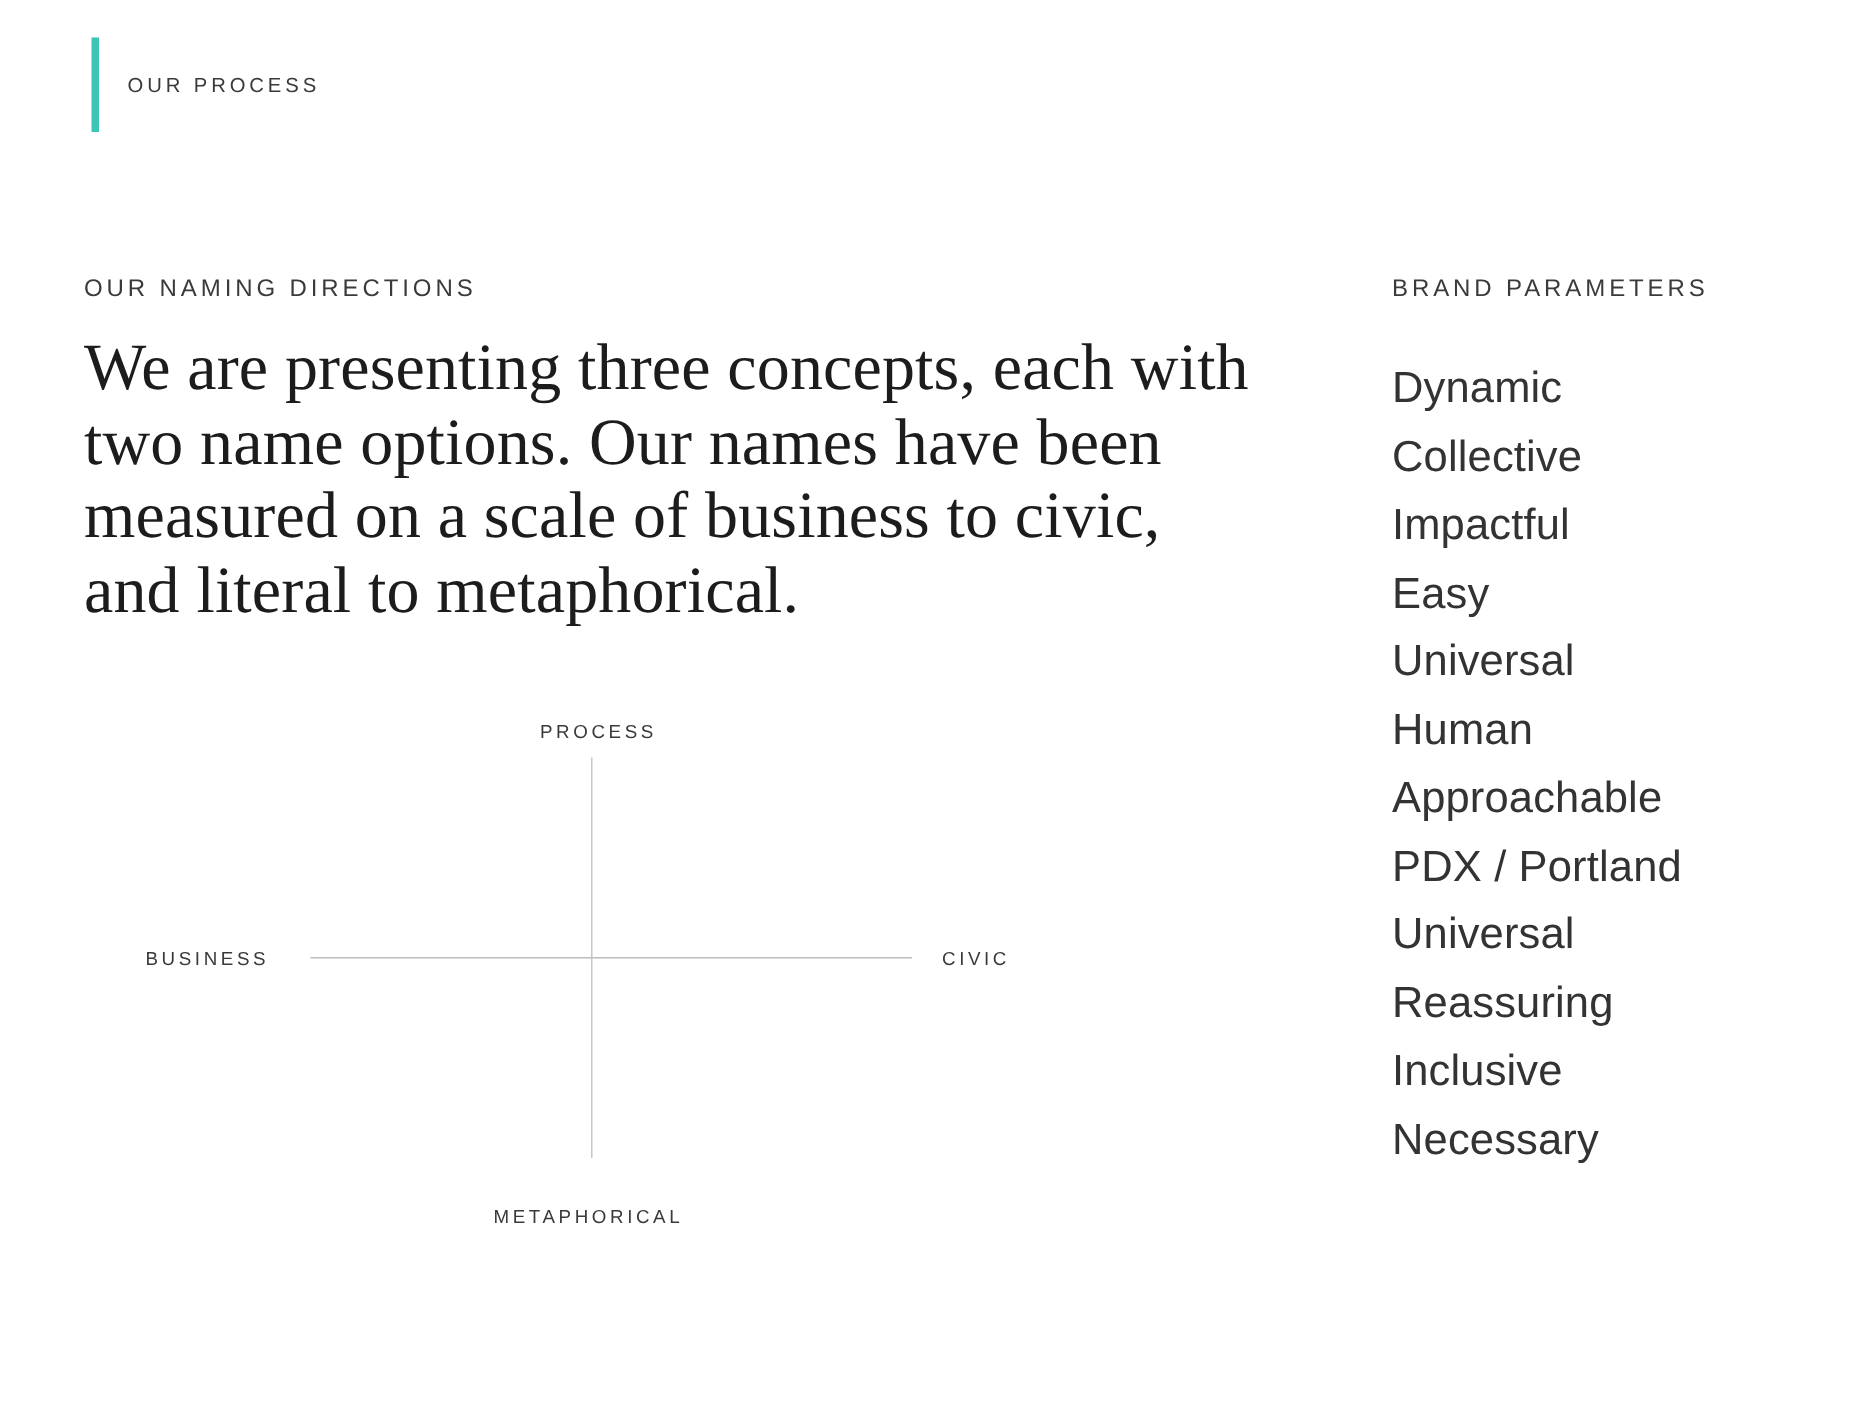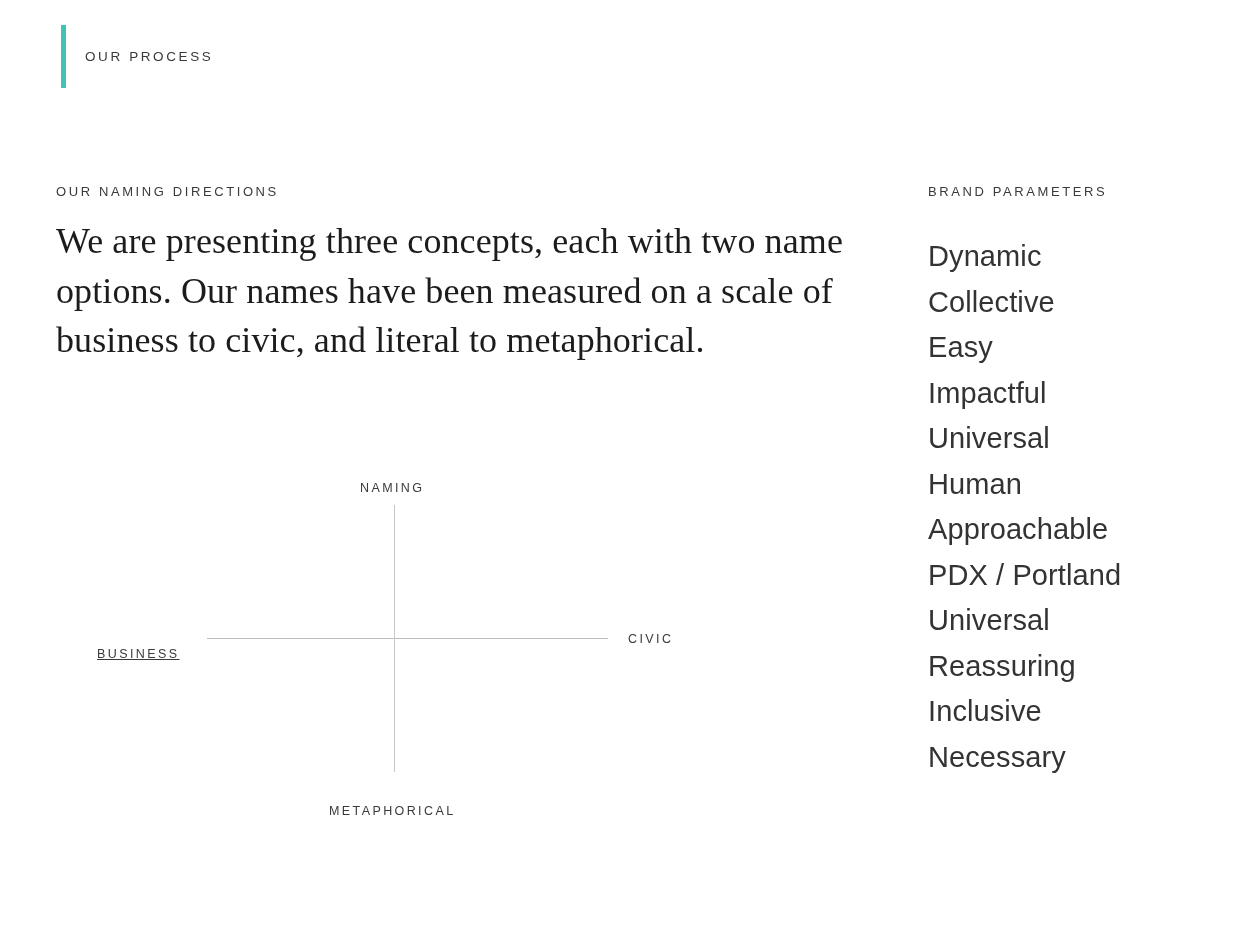--- a/index.html
+++ b/index.html
@@ -42,30 +42,30 @@
   }
 
   
   .left-col {
     position: absolute;
     left: 56px;
     top: 184px;
     width: 800px;
   }
   .eyebrow {
-    font-size: 13px;
+    font-size: 16px;
     letter-spacing: 2.6px;
     color: #3a3a3a;
     font-weight: 400;
     white-space: nowrap;
   }
   .headline {
     margin-top: 18px;
     font-family: "Liberation Serif", serif;
-    font-size: 36px;
+    font-size: 44px;
     line-height: 49.5px;
     color: #1c1c1c;
     font-weight: 400;
     letter-spacing: 0.1px;
     width: 790px;
   }
 
   
   .matrix {
     position: absolute;
@@ -101,22 +101,21 @@
     left: 304px;
     top: 11px;
   }
   .axis-label.metaphorical {
     left: 273px;
     top: 318px;
     margin-top: 16px;
   }
   .axis-label.business {
     left: 41px;
-    top: 177px;
-    text-decoration: underline;
+    top: 162px;
   }
   .axis-label.civic {
     left: 572px;
     top: 162px;
   }
 
   
   .right-col {
     position: absolute;
     left: 928px;
@@ -147,33 +146,33 @@
 </div>
 
 <div class="left-col">
   <div class="eyebrow">OUR NAMING DIRECTIONS</div>
   <div class="headline">We are presenting three concepts, each with two name options. Our names have been measured on a scale of business to civic, and literal to metaphorical.</div>
 </div>
 
 <div class="matrix">
   <div class="axis-line-h"></div>
   <div class="axis-line-v"></div>
-  <div class="axis-label literal">NAMING</div>
+  <div class="axis-label literal">PROCESS</div>
   <div class="axis-label metaphorical">METAPHORICAL</div>
   <div class="axis-label business">BUSINESS</div>
   <div class="axis-label civic">CIVIC</div>
 </div>
 
 <div class="right-col">
   <div class="eyebrow">BRAND PARAMETERS</div>
   <ul class="param-list">
       <li class="param-item">Dynamic</li>
       <li class="param-item">Collective</li>
+      <li class="param-item">Impactful</li>
       <li class="param-item">Easy</li>
-      <li class="param-item">Impactful</li>
       <li class="param-item">Universal</li>
       <li class="param-item">Human</li>
       <li class="param-item">Approachable</li>
       <li class="param-item">PDX / Portland</li>
       <li class="param-item">Universal</li>
       <li class="param-item">Reassuring</li>
       <li class="param-item">Inclusive</li>
       <li class="param-item">Necessary</li>
     </ul>
 </div>

